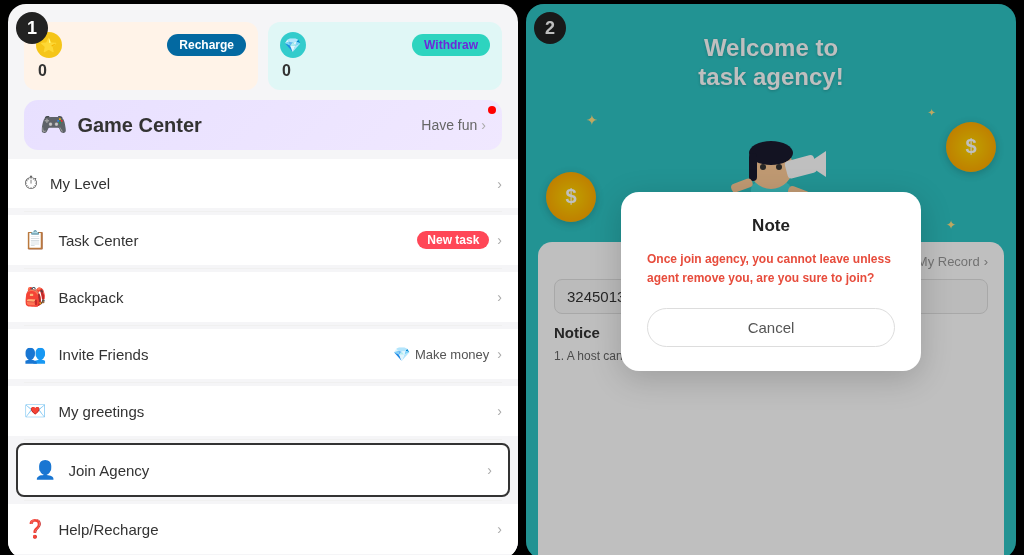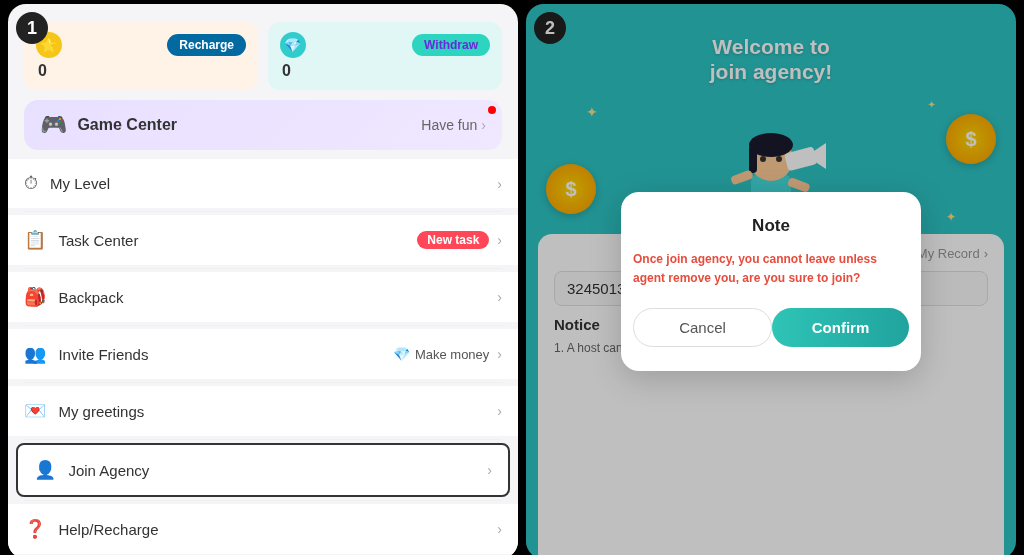--- a/index.html
+++ b/index.html
@@ -119,21 +119,21 @@
     }
     .game-center-left {
       display: flex;
       align-items: center;
       gap: 10px;
     }
     .game-icon {
       font-size: 22px;
     }
     .game-center-label {
-      font-size: 16px;
+      font-size: 20px;
       font-weight: 600;
       color: #333;
     }
     .game-center-right {
       display: flex;
       align-items: center;
       gap: 4px;
       color: #666;
       font-size: 14px;
     }
@@ -240,21 +240,21 @@
       align-items: center;
       justify-content: center;
       z-index: 10;
     }
     .agency-header {
       text-align: center;
       padding: 30px 20px 10px;
       position: relative;
     }
     .agency-title {
-      font-size: 21px;
+      font-size: 24px;
       font-weight: 800;
       color: #fff;
       text-shadow: 0 1px 3px rgba(0,0,0,0.2);
       line-height: 1.2;
     }
     .agency-illustration {
       width: 100%;
       height: 140px;
       position: relative;
       display: flex;
@@ -300,21 +300,21 @@
       top: 0; left: 0; right: 0; bottom: 0;
       background: rgba(0,0,0,0.25);
       display: flex;
       align-items: center;
       justify-content: center;
       z-index: 20;
     }
     .modal-box {
       background: #fff;
       border-radius: 18px;
-      padding: 24px 12px;
+      padding: 24px 26px;
       width: 300px;
       box-shadow: 0 8px 32px rgba(0,0,0,0.18);
     }
     .modal-title {
       text-align: center;
       font-size: 17px;
       font-weight: 700;
       color: #222;
       margin-bottom: 14px;
     }
@@ -524,21 +524,21 @@
       </div>
     </div>
   </div>
 
   <div class="panel2">
     <div class="step-badge2">2</div>
 
     <div class="agency-header">
       <div class="agency-title">
         <span>Welcome to</span><br>
-        <span>join agency!</span>
+        <span>task agency!</span>
       </div>
     </div>
 
     <div class="agency-illustration">
 
       <div class="coin-left">$</div>
 
       <svg width="110" height="130" viewBox="0 0 110 130">
 
         <ellipse cx="55" cy="110" rx="30" ry="22" fill="#f5c518"></ellipse>
@@ -581,18 +581,17 @@
         <div class="notice-item">1. A host can only apply for the agent once at</div>
       </div>
     </div>
 
     <div class="modal-overlay">
       <div class="modal-box">
         <div class="modal-title">Note</div>
         <div class="modal-body">Once join agency, you cannot leave unless agent remove you, are you sure to join?</div>
         <div class="modal-actions">
           <button class="cancel-btn">Cancel</button>
-          <button class="confirm-btn">Confirm</button>
         </div>
       </div>
     </div>
   </div>
 </div>
 
 </body></html>

